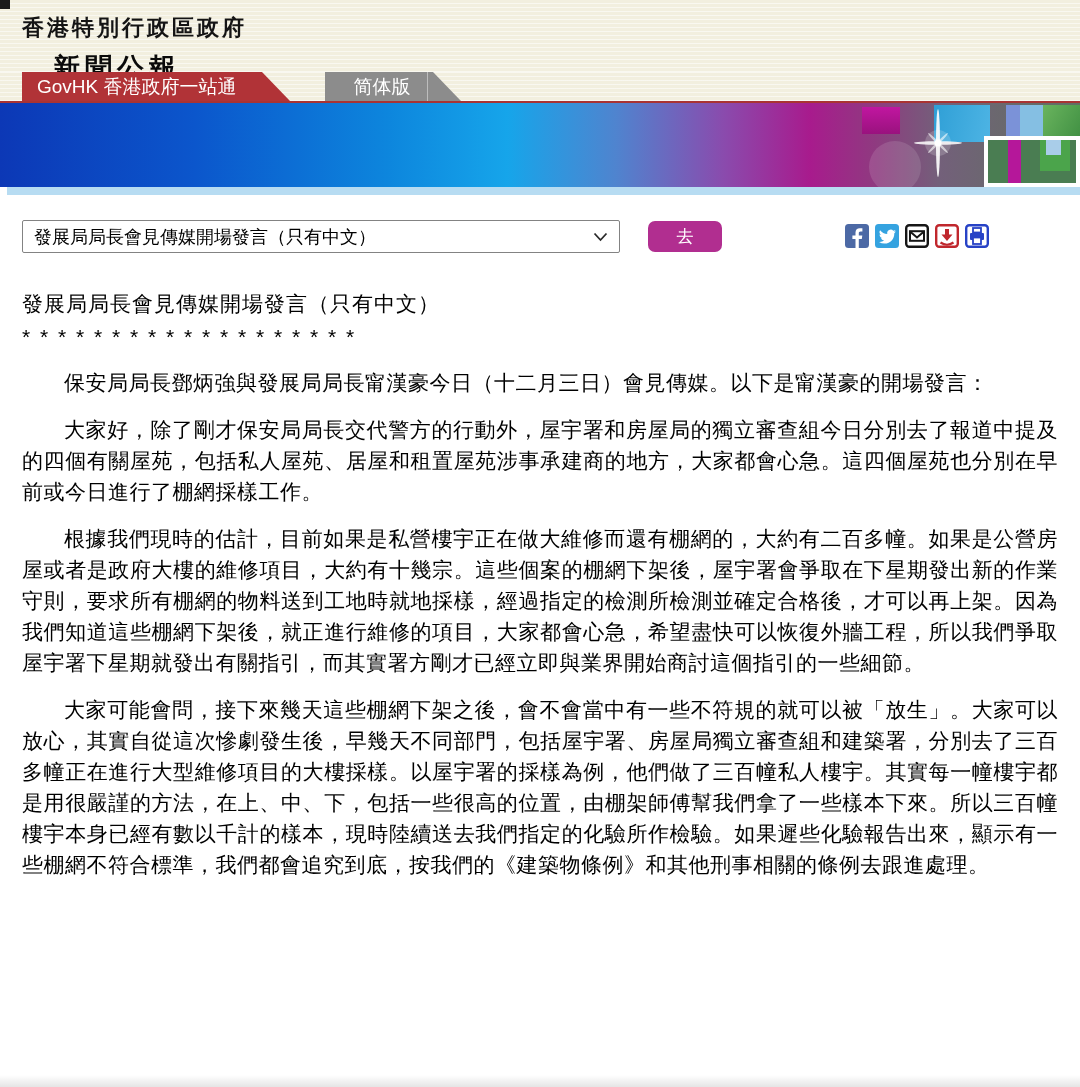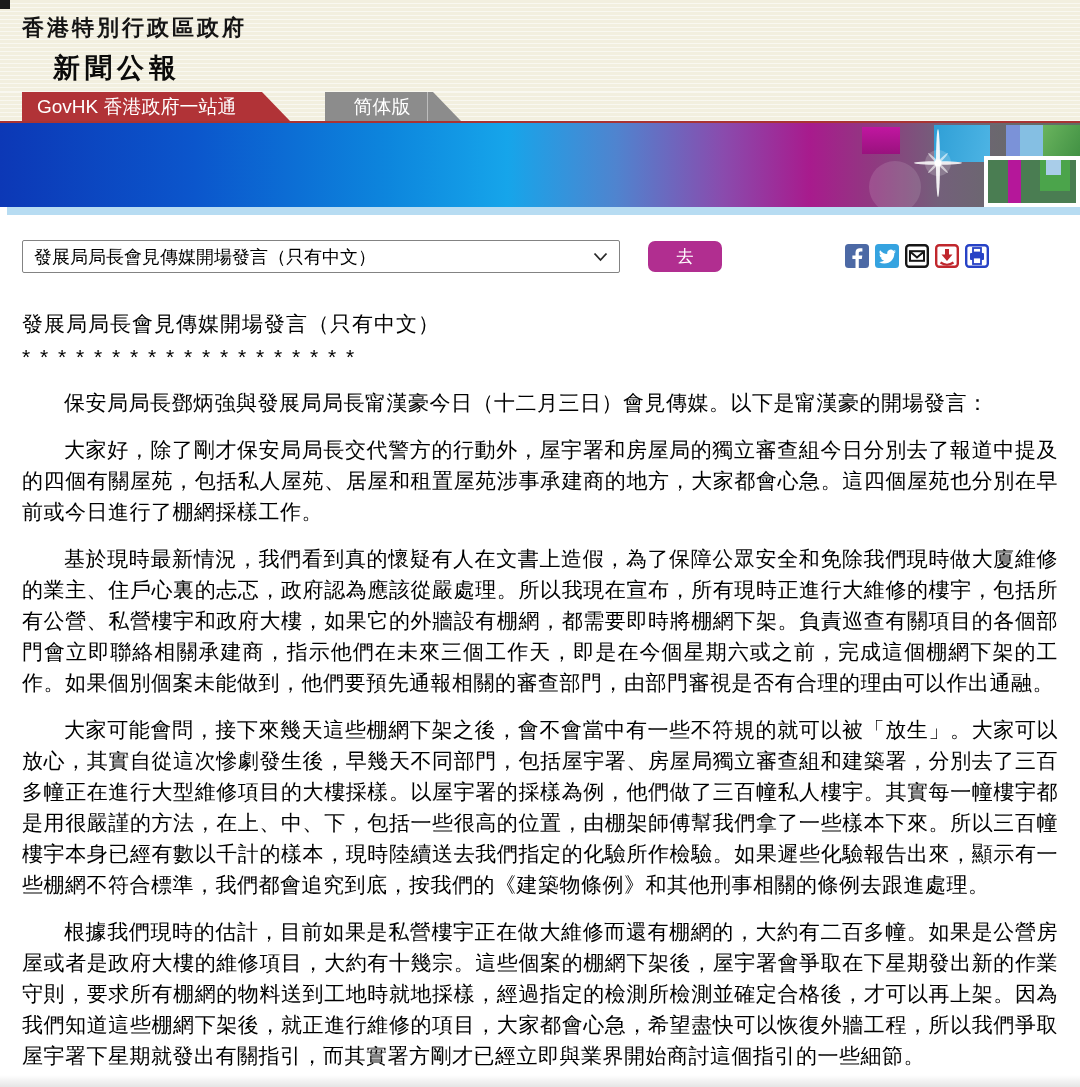--- a/index.html
+++ b/index.html
@@ -12,21 +12,21 @@
     background: #ffffff;
     font-family: "Liberation Sans", "DejaVu Sans", sans-serif;
     color: #000;
   }
   .corner-square {
     position: absolute; left: 0; top: 0; width: 10px; height: 9px;
     background: #1b1b1b; z-index: 5;
   }
   
   .masthead {
-    height: 92px;
+    height: 72px;
     background-color: #f2efdf;
     background-image: repeating-linear-gradient(0deg,
       rgba(255,255,255,0.55) 0px, rgba(255,255,255,0.55) 1px,
       rgba(0,0,0,0) 1px, rgba(0,0,0,0) 4px);
     padding: 13px 0 0 22px;
   }
   .gov-name { font-size: 22px; font-weight: bold; letter-spacing: 3px; color: #141414; }
   .site-title { font-size: 27px; font-weight: bold; letter-spacing: 5px; margin-top: 7px; color: #0a0a0a; margin-left: 31px; }
   
   .tab-bar {
@@ -199,19 +199,18 @@
         </svg>
       </a>
     </div>
   </div>
 
   <main class="article">
     <h1 class="article-title">發展局局長會見傳媒開場發言（只有中文）</h1>
     <div class="stars">* * * * * * * * * * * * * * * * * * *</div>
     <p class="first">保安局局長鄧炳強與發展局局長甯漢豪今日（十二月三日）會見傳媒。以下是甯漢豪的開場發言：</p>
     <p>大家好，除了剛才保安局局長交代警方的行動外，屋宇署和房屋局的獨立審查組今日分別去了報道中提及的四個有關屋苑，包括私人屋苑、居屋和租置屋苑涉事承建商的地方，大家都會心急。這四個屋苑也分別在早前或今日進行了棚網採樣工作。</p>
-    <p>基於現時最新情況，我們看到真的懷疑有人在文書上造假，為了保障公眾安全和免除我們現時做大廈維修的業主、住戶心裏的忐忑，政府認為應該從嚴處理。所以我現在宣布，所有現時正進行大維修的樓宇，包括所有公營、私營樓宇和政府大樓，如果它的外牆設有棚網，都需要即時將棚網下架。負責巡查有關項目的各個部門會立即聯絡相關承建商，指示他們在未來三個工作天，即是在今個星期六或之前，完成這個棚網下架的工作。如果個別個案未能做到，他們要預先通報相關的審查部門，由部門審視是否有合理的理由可以作出通融。</p>
+    <p>根據我們現時的估計，目前如果是私營樓宇正在做大維修而還有棚網的，大約有二百多幢。如果是公營房屋或者是政府大樓的維修項目，大約有十幾宗。這些個案的棚網下架後，屋宇署會爭取在下星期發出新的作業守則，要求所有棚網的物料送到工地時就地採樣，經過指定的檢測所檢測並確定合格後，才可以再上架。因為我們知道這些棚網下架後，就正進行維修的項目，大家都會心急，希望盡快可以恢復外牆工程，所以我們爭取屋宇署下星期就發出有關指引，而其實署方剛才已經立即與業界開始商討這個指引的一些細節。</p>
     <p>大家可能會問，接下來幾天這些棚網下架之後，會不會當中有一些不符規的就可以被「放生」。大家可以放心，其實自從這次慘劇發生後，早幾天不同部門，包括屋宇署、房屋局獨立審查組和建築署，分別去了三百多幢正在進行大型維修項目的大樓採樣。以屋宇署的採樣為例，他們做了三百幢私人樓宇。其實每一幢樓宇都是用很嚴謹的方法，在上、中、下，包括一些很高的位置，由棚架師傅幫我們拿了一些樣本下來。所以三百幢樓宇本身已經有數以千計的樣本，現時陸續送去我們指定的化驗所作檢驗。如果遲些化驗報告出來，顯示有一些棚網不符合標準，我們都會追究到底，按我們的《建築物條例》和其他刑事相關的條例去跟進處理。</p>
-    <p>根據我們現時的估計，目前如果是私營樓宇正在做大維修而還有棚網的，大約有二百多幢。如果是公營房屋或者是政府大樓的維修項目，大約有十幾宗。這些個案的棚網下架後，屋宇署會爭取在下星期發出新的作業守則，要求所有棚網的物料送到工地時就地採樣，經過指定的檢測所檢測並確定合格後，才可以再上架。因為我們知道這些棚網下架後，就正進行維修的項目，大家都會心急，希望盡快可以恢復外牆工程，所以我們爭取屋宇署下星期就發出有關指引，而其實署方剛才已經立即與業界開始商討這個指引的一些細節。</p>
   </main>
 
   <div class="bottom-fade"></div>
 </div>
 
 </body></html>

